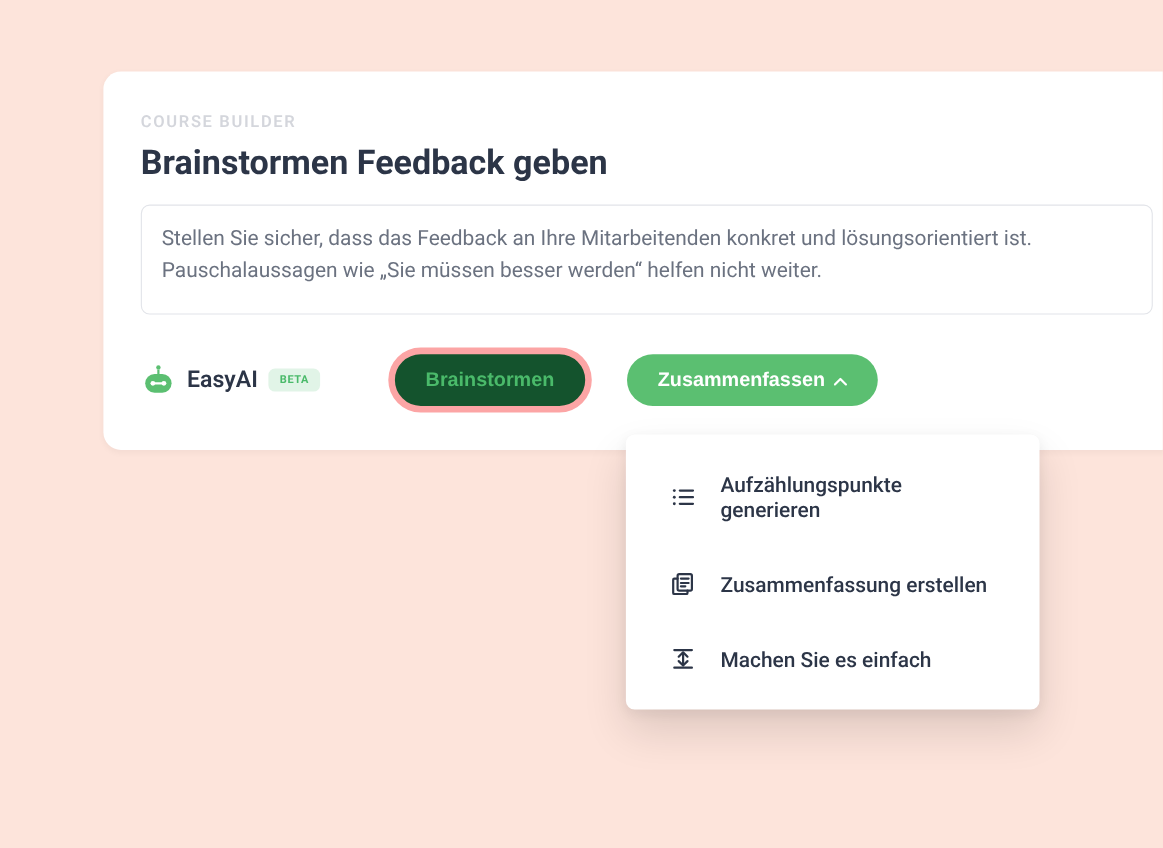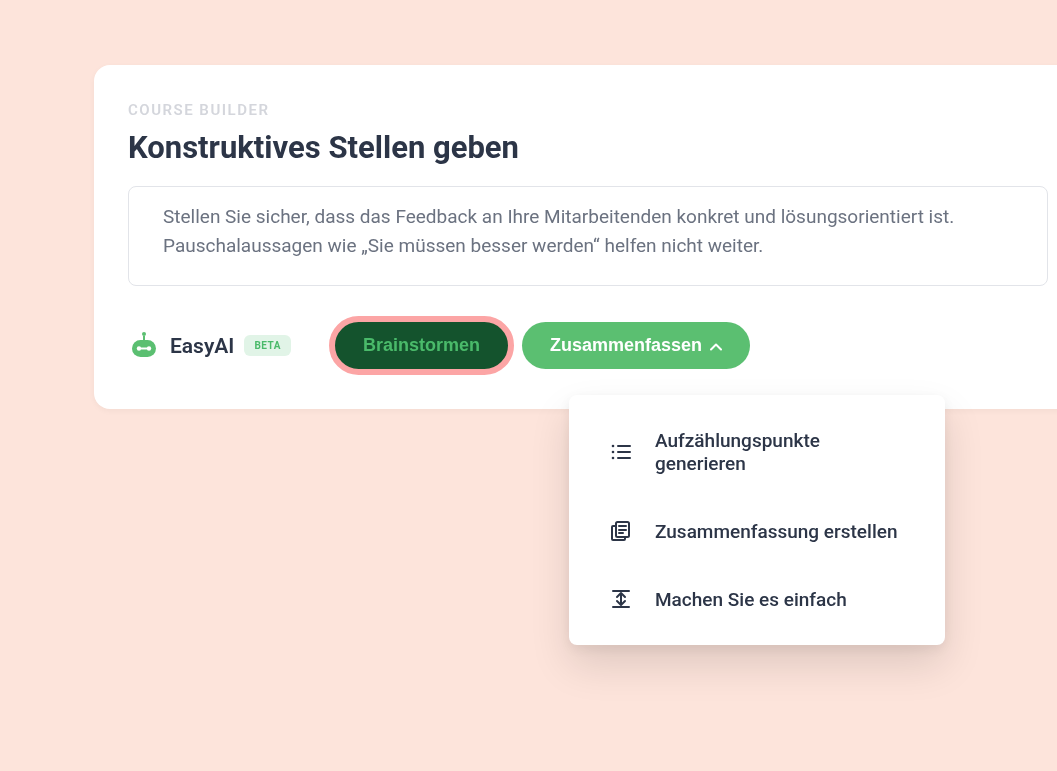--- a/index.html
+++ b/index.html
@@ -32,30 +32,30 @@
       font-size: 31px;
       font-weight: 700;
       color: #2c3547;
       margin-bottom: 20px;
     }
     .textarea {
       width: 100%;
       min-height: 100px;
       border: 1px solid #e2e4e9;
       border-radius: 8px;
-      padding: 16px 34px;
+      padding: 16px 18px;
       font-size: 19px;
       line-height: 1.5;
       color: #6b7280;
       margin-bottom: 30px;
     }
     .toolbar {
       display: flex;
       align-items: center;
-      gap: 8px;
+      gap: 32px;
     }
     .ai-badge-group {
       display: flex;
       align-items: center;
       gap: 10px;
     }
     .robot-icon {
       width: 32px;
       height: 26px;
       position: relative;
@@ -130,21 +130,21 @@
       align-items: center;
       justify-content: center;
       flex-shrink: 0;
     }
   </style>
 </head>
 <body>
 
 <div class="card">
   <div class="eyebrow">COURSE BUILDER</div>
-  <h1 class="title">Konstruktives Stellen geben</h1>
+  <h1 class="title">Brainstormen Feedback geben</h1>
   <div class="textarea">Stellen Sie sicher, dass das Feedback an Ihre Mitarbeitenden konkret und lösungsorientiert ist. Pauschalaussagen wie „Sie müssen besser werden“ helfen nicht weiter.</div>
 
   <div class="toolbar">
     <div class="ai-badge-group">
       <span class="robot-icon">
         <svg width="32" height="28" viewBox="0 0 32 28" fill="none">
           <circle cx="16" cy="3" r="2" fill="#5bbf71"></circle>
           <line x1="16" y1="5" x2="16" y2="9" stroke="#5bbf71" stroke-width="2"></line>
           <rect x="4" y="9" width="24" height="17" rx="8.5" fill="#5bbf71"></rect>
           <circle cx="11" cy="17.5" r="2.2" fill="#ffffff"></circle>

